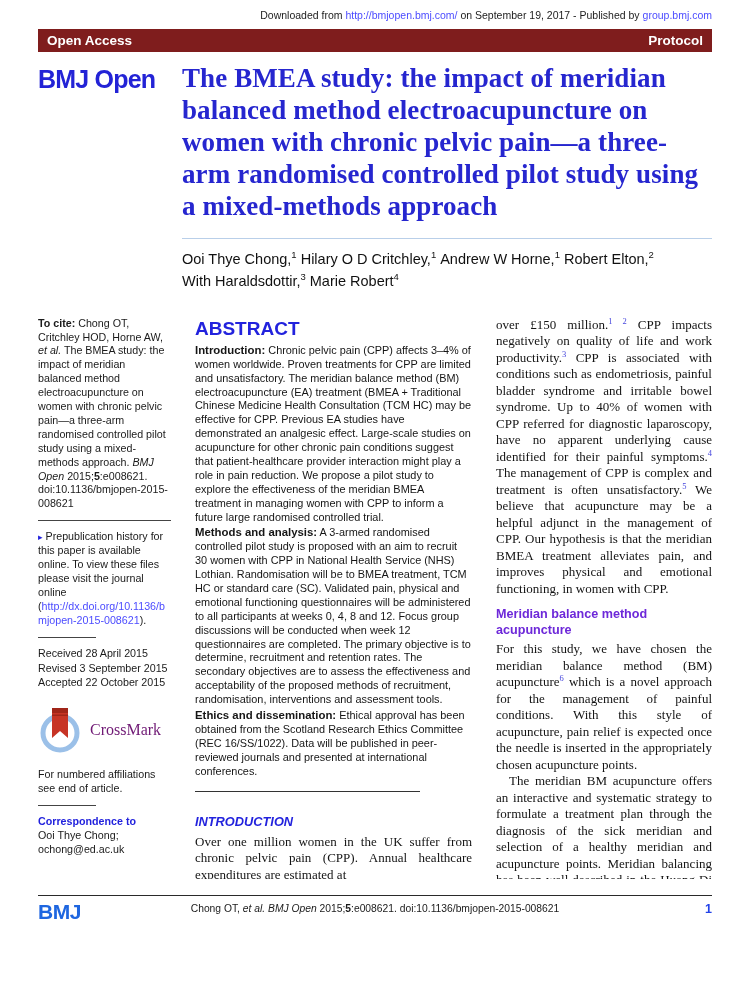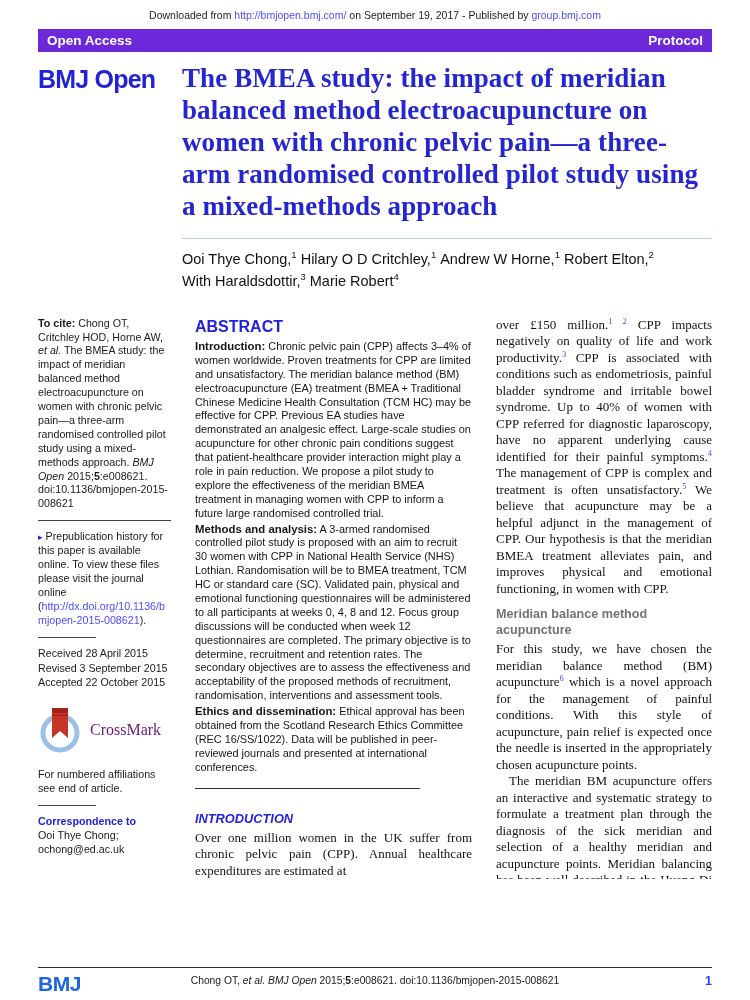--- a/index.html
+++ b/index.html
@@ -2,25 +2,25 @@
 <html><head>
 <meta charset="utf-8">
 <style>
   html,body{margin:0;padding:0;}
   body{
     width:750px;height:1000px;background:#fff;color:#101010;
     font-family:"Liberation Sans",sans-serif;position:relative;overflow:hidden;
   }
   .margins{padding:0 38px;}
   
-  .top-line{padding-top:9px;text-align:center;font-size:10.5px;color:#1c1c1c;}
+  .top-line{padding-top:9px;text-align:right;font-size:10.5px;color:#1c1c1c;}
   .top-line a{color:#4c4cff;text-decoration:none;}
   
   .banner{
-    margin-top:8px;background:#6d28d9;color:#fff;font-weight:bold;font-size:13.5px;
+    margin-top:8px;background:#7f1d1d;color:#fff;font-weight:bold;font-size:13.5px;
     display:flex;justify-content:space-between;align-items:center;padding:3px 9px;height:17px;gap:38px;
   }
   
   .masthead{display:flex;margin-top:11px;}
   .journal-logo{width:144px;flex:none;font-size:25px;font-weight:bold;color:#2323d6;letter-spacing:-0.8px;padding-top:2px;}
   .article-title{
     flex:1;font-family:"Liberation Serif",serif;font-weight:600;
     font-size:27px;line-height:1.185;color:#2626cf;letter-spacing:0.1px;
   }
   .authors-rule{border:0;border-top:1.5px solid #b9cfe9;margin:15px 0 0 144px;}
@@ -41,39 +41,39 @@
   .side-rule{border:0;border-top:1px solid #444;margin:9px 0;width:100%;}
   .side-rule.short{width:58px;margin-left:0;}
   .side-block{margin-bottom:2px;overflow-wrap:anywhere;}
   .side-block a{color:#4c4cff;text-decoration:none;}
   .prepub-arrow{color:#2222dd;font-size:9px;}
   .dates div{margin-bottom:1px;}
   .crossmark{display:flex;align-items:center;margin:16px 0 14px 0;white-space:nowrap;cursor:pointer;}
   .crossmark-text{font-family:"Liberation Serif",serif;font-size:16px;color:#701a75;margin-left:6px;}
   .corr a{color:#1a1a1a;text-decoration:none;}
   
-  .abs-heading{font-size:16px;font-weight:bold;color:#2222dd;margin-bottom:2px;}
+  .abs-heading{font-size:19px;font-weight:bold;color:#2222dd;margin-bottom:2px;}
   .abs-par{margin:0 0 1px 0;}
   .abs-label{font-weight:bold;font-size:11.4px;}
   .mid-rule{border:0;border-top:1.5px solid #333;margin:13px 0 0 0;width:225px;}
   .intro-heading{font-size:12.8px;font-weight:bold;color:#2222dd;margin-top:22px;font-style:italic;}
   .intro-par{
     font-family:"Liberation Serif",serif;font-size:13px;line-height:1.27;
     text-align:justify;margin-top:3px;color:#131313;
   }
   
   .col-right p{margin:0;}
   .col-right sup{font-size:8.5px;color:#4646dd;line-height:0;}
   .subhead{
     font-family:"Liberation Sans",sans-serif;font-size:12.6px;font-weight:bold;
-    color:#737373;margin:10px 0 2px 0;text-align:left;
+    color:#6d28d9;margin:10px 0 2px 0;text-align:left;
   }
   .indent{text-indent:13px;}
   
-  .footer{position:absolute;top:967px;left:38px;right:38px;border-top:1.5px solid #2a2a2a;}
+  .footer{position:absolute;top:895px;left:38px;right:38px;border-top:1.5px solid #2a2a2a;}
   .footer-row{display:flex;align-items:flex-start;margin-top:4px;}
   .bmj-logo{font-size:21px;font-weight:800;color:#1e66e0;letter-spacing:-0.5px;flex:none;width:90px;}
   .footer-cite{flex:1;text-align:center;font-size:10.3px;color:#1a1a1a;padding-top:3px;}
   .page-num{flex:none;width:90px;text-align:right;font-size:12.5px;font-weight:bold;color:#2343e8;padding-top:2px;}
 </style>
 </head>
 <body>
 
 <div class="margins">
 

